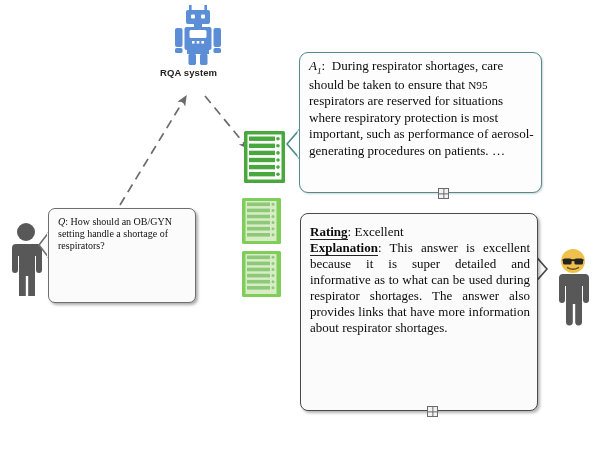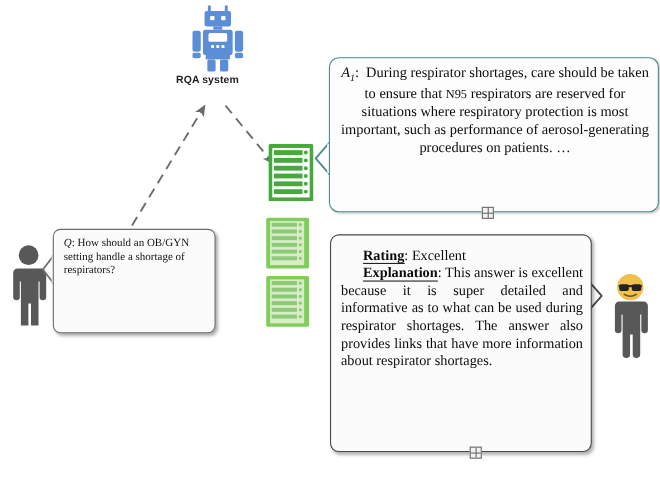--- a/index.html
+++ b/index.html
@@ -45,43 +45,43 @@
     padding:7px 7px 6px 9px;
     font-size:10px;line-height:1.22;color:#101010;
   }
   .q-tail{
     position:absolute;left:38px;top:232px;width:12px;height:26px;
     pointer-events:none;
   }
 
   
   .a-bubble{
-    left:299px;top:52px;width:300px;height:141px;
+    left:299px;top:52px;width:243px;height:141px;
     border:1.7px solid #4e8c8e;border-radius:9px;
     background:#fdfdfd;
     box-shadow:1px 1px 2px rgba(0,0,0,.18);
     padding:5px 7px 4px 9px;
-    font-size:13.1px;line-height:1.255;color:#0b0b0b;text-align:center;
+    font-size:13.1px;line-height:1.255;color:#0b0b0b;
   }
   .a-tail{position:absolute;left:286px;top:129px;width:15px;height:30px;}
 
   
   .r-bubble{
     left:300px;top:213px;width:238px;height:198px;
     border:1.7px solid #4a4a4a;border-radius:8px;
     background:#fbfbfb;
     box-shadow:2px 2px 3px rgba(0,0,0,.30);
     padding:10px 7px 4px 9px;
     font-size:13.0px;line-height:1.225;color:#0b0b0b;
   }
   .r-tail{position:absolute;left:531px;top:252px;width:17px;height:34px;}
 
   .justified{text-align:justify;text-align-last:left;}
   .lbl-bold{font-weight:bold;}
-  .u{border-bottom:1.4px solid #222;margin-left:20px;}
+  .u{border-bottom:1.4px solid #222;}
   .ital{font-style:italic;}
   .sub{font-size:9px;vertical-align:sub;font-style:italic;}
   .smallcaps{font-size:11.2px;}
 
   
   .handle{
     position:absolute;width:11px;height:11px;
     border:1.3px solid #6a6a6a;background:#f2f2f2;
     box-sizing:border-box;
   }

